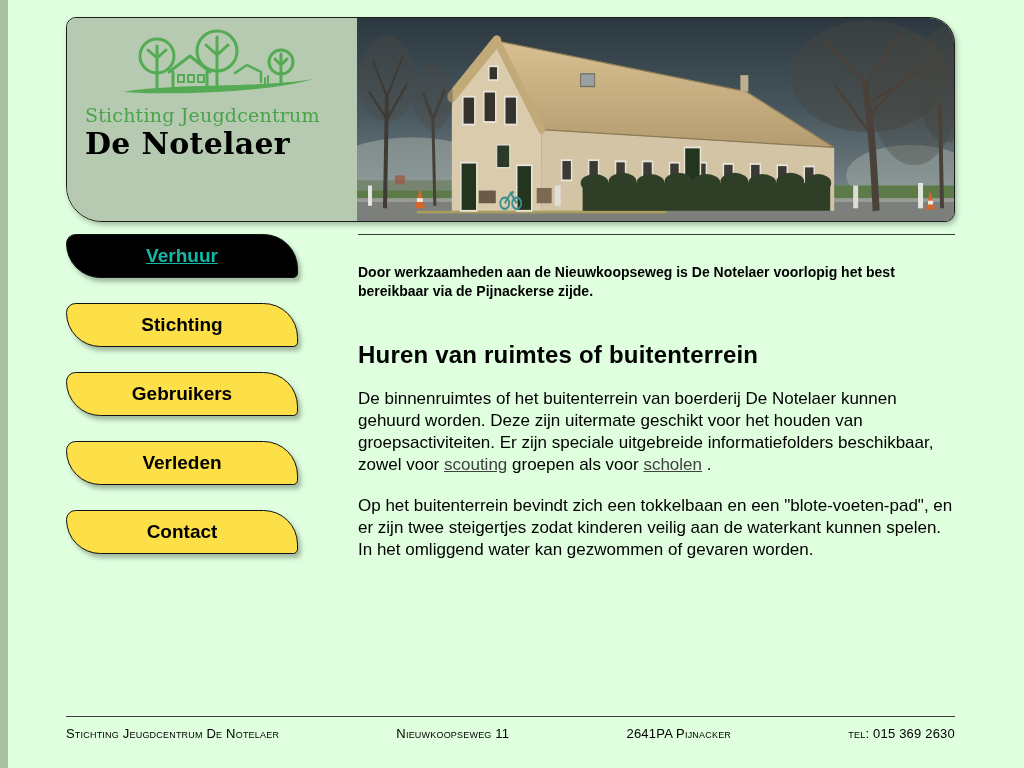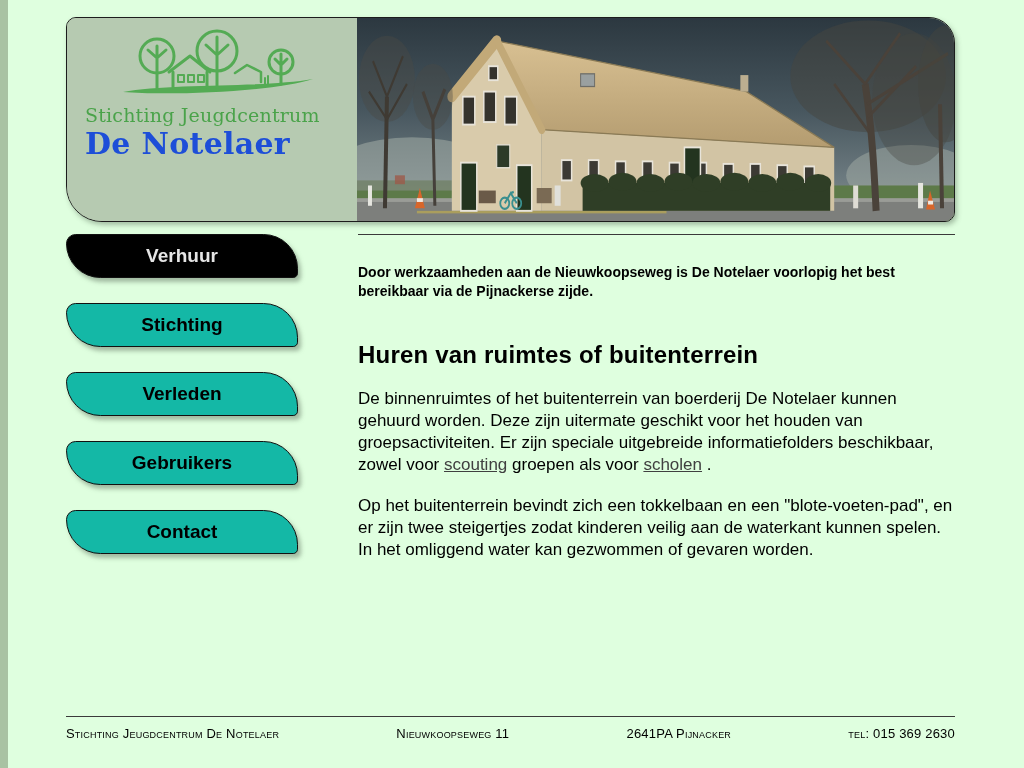--- a/index.html
+++ b/index.html
@@ -36,42 +36,42 @@
     flex-shrink:0;
   }
   .logo-art { display:block; margin:4px auto 0 auto; }
   .logo-org {
     font-family:"DejaVu Serif", serif;
     font-size:19px; color:#4aa34a;
     margin-top:2px; letter-spacing:.2px;
   }
   .logo-name {
     font-family:"DejaVu Serif", serif;
-    font-weight:bold; font-size:30px; color:#1d4ed8;
+    font-weight:bold; font-size:30px; color:#000000;
     margin-top:0px; letter-spacing:.3px;
   }
   .photo { flex:1; height:100%; }
   .photo svg { display:block; width:100%; height:100%; }
 
   
   .sidebar { position:absolute; left:0; top:234px; width:232px; }
   .nav-btn {
     width:232px; height:44px;
-    background:#14b8a6;
+    background:#fde047;
     border:1px solid #111;
     border-radius:10px 36px 5px 36px;
     box-shadow:3px 4px 4px rgba(110,130,110,.55);
     font-size:19px; font-weight:bold; color:#000;
     text-align:center; line-height:42px;
     margin-bottom:25px;
     cursor:pointer;
     font-family:"Liberation Sans", sans-serif;
     display:block;
   }
-  .nav-btn.active { background:#000; color:#e5e5e5; }
+  .nav-btn.active { background:#000; color:#14b8a6;text-decoration:underline; }
 
   
   .main { position:absolute; left:292px; top:224px; width:597px; }
   .rule { border:none; border-top:1px solid #3a3a3a; height:0; margin:0; }
   .main .rule { margin-top:10px; }
   .notice {
     margin-top:28px;
     font-weight:bold; font-size:14px; line-height:1.35;
   }
   .main h1 {
@@ -242,22 +242,22 @@
         <rect x="60" y="142" width="6" height="3" fill="#f0e8e0"></rect>
         <polygon points="570,151 574,136 579,151" fill="#d8662a"></polygon>
         <rect x="572" y="144" width="5" height="3" fill="#f0e8e0"></rect>
       </svg>
     </div>
   </header>
 
   <nav class="sidebar">
     <button class="nav-btn active">Verhuur</button>
     <button class="nav-btn">Stichting</button>
+    <button class="nav-btn">Gebruikers</button>
     <button class="nav-btn">Verleden</button>
-    <button class="nav-btn">Gebruikers</button>
     <button class="nav-btn">Contact</button>
   </nav>
 
   <main class="main">
     <hr class="rule">
     <p class="notice">Door werkzaamheden aan de Nieuwkoopseweg is De Notelaer voorlopig het best bereikbaar via de Pijnackerse zijde.</p>
     <h1>Huren van ruimtes of buitenterrein</h1>
     <p class="body-p"><span>De binnenruimtes of het buitenterrein van boerderij De Notelaer kunnen gehuurd worden. Deze zijn uitermate geschikt voor het houden van groepsactiviteiten. Er zijn speciale uitgebreide informatiefolders beschikbaar, zowel voor </span><a href="#">scouting</a><span> groepen als voor </span><a href="#">scholen</a><span> .</span></p>
     <p class="body-p">Op het buitenterrein bevindt zich een tokkelbaan en een "blote-voeten-pad", en er zijn twee steigertjes zodat kinderen veilig aan de waterkant kunnen spelen. In het omliggend water kan gezwommen of gevaren worden.</p>
   </main>

